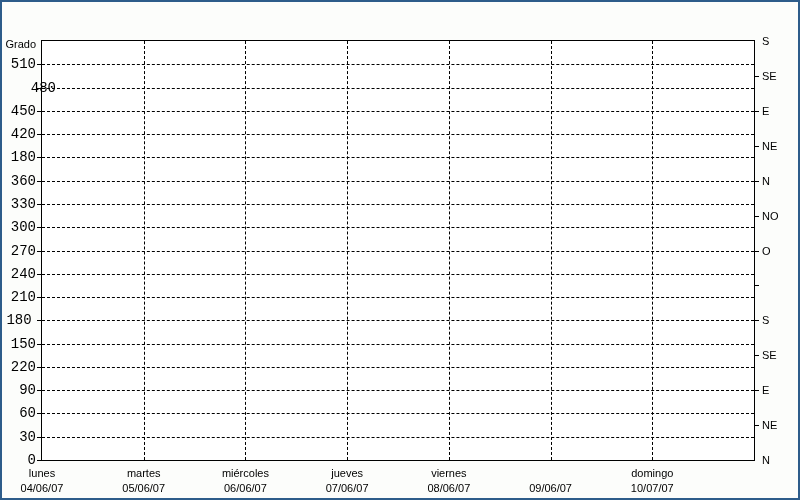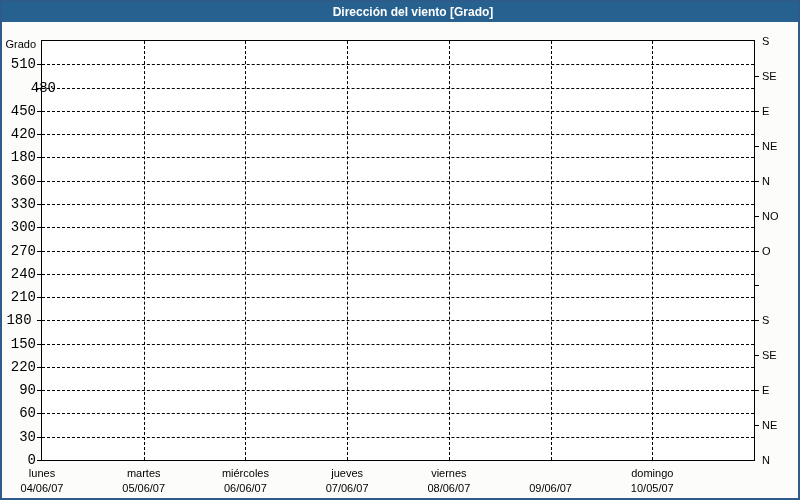--- a/index.html
+++ b/index.html
@@ -62,23 +62,20 @@
   #grado {
     position: absolute; left: 0; top: 35px; width: 34px;
     text-align: right; font-size: 11px;
     height: 14px; line-height: 14px; color: #000;
   }
 </style>
 </head>
 <body>
 
 <div id="window" style="border-color: rgb(45, 92, 138); background: rgb(252, 253, 251);">
-  <div id="titlebar" style="background: rgb(38, 97, 143); color: rgb(255, 255, 255);">
-    <span>Dirección del viento [Grado]</span>
-  </div>
   <div id="grado">Grado</div>
   <div id="plot" style="background: rgb(255, 255, 255); border-color: rgb(0, 0, 0);">
       <div class="hgrid" style="top: 395.72px;"></div>
       <div class="hgrid" style="top: 372.44px;"></div>
       <div class="hgrid" style="top: 349.17px;"></div>
       <div class="hgrid" style="top: 325.89px;"></div>
       <div class="hgrid" style="top: 302.61px;"></div>
       <div class="hgrid" style="top: 279.33px;"></div>
       <div class="hgrid" style="top: 256.06px;"></div>
       <div class="hgrid" style="top: 232.78px;"></div>
@@ -165,15 +162,15 @@
       <div class="xdate" style="left: 81.71px; top: 479px;">05/06/07</div>
       <div class="xname" style="left: 183.43px; top: 464px;">miércoles</div>
       <div class="xdate" style="left: 183.43px; top: 479px;">06/06/07</div>
       <div class="xname" style="left: 285.14px; top: 464px;">jueves</div>
       <div class="xdate" style="left: 285.14px; top: 479px;">07/06/07</div>
       <div class="xname" style="left: 386.86px; top: 464px;">viernes</div>
       <div class="xdate" style="left: 386.86px; top: 479px;">08/06/07</div>
       <div class="xname" style="left: 488.57px; top: 464px; margin-top: 40px;">sábado</div>
       <div class="xdate" style="left: 488.57px; top: 479px;">09/06/07</div>
       <div class="xname" style="left: 590.29px; top: 464px;">domingo</div>
-      <div class="xdate" style="left: 590.29px; top: 479px;">10/05/07</div>
+      <div class="xdate" style="left: 590.29px; top: 479px;">10/07/07</div>
     </div>
 </div>
 
 </body></html>

